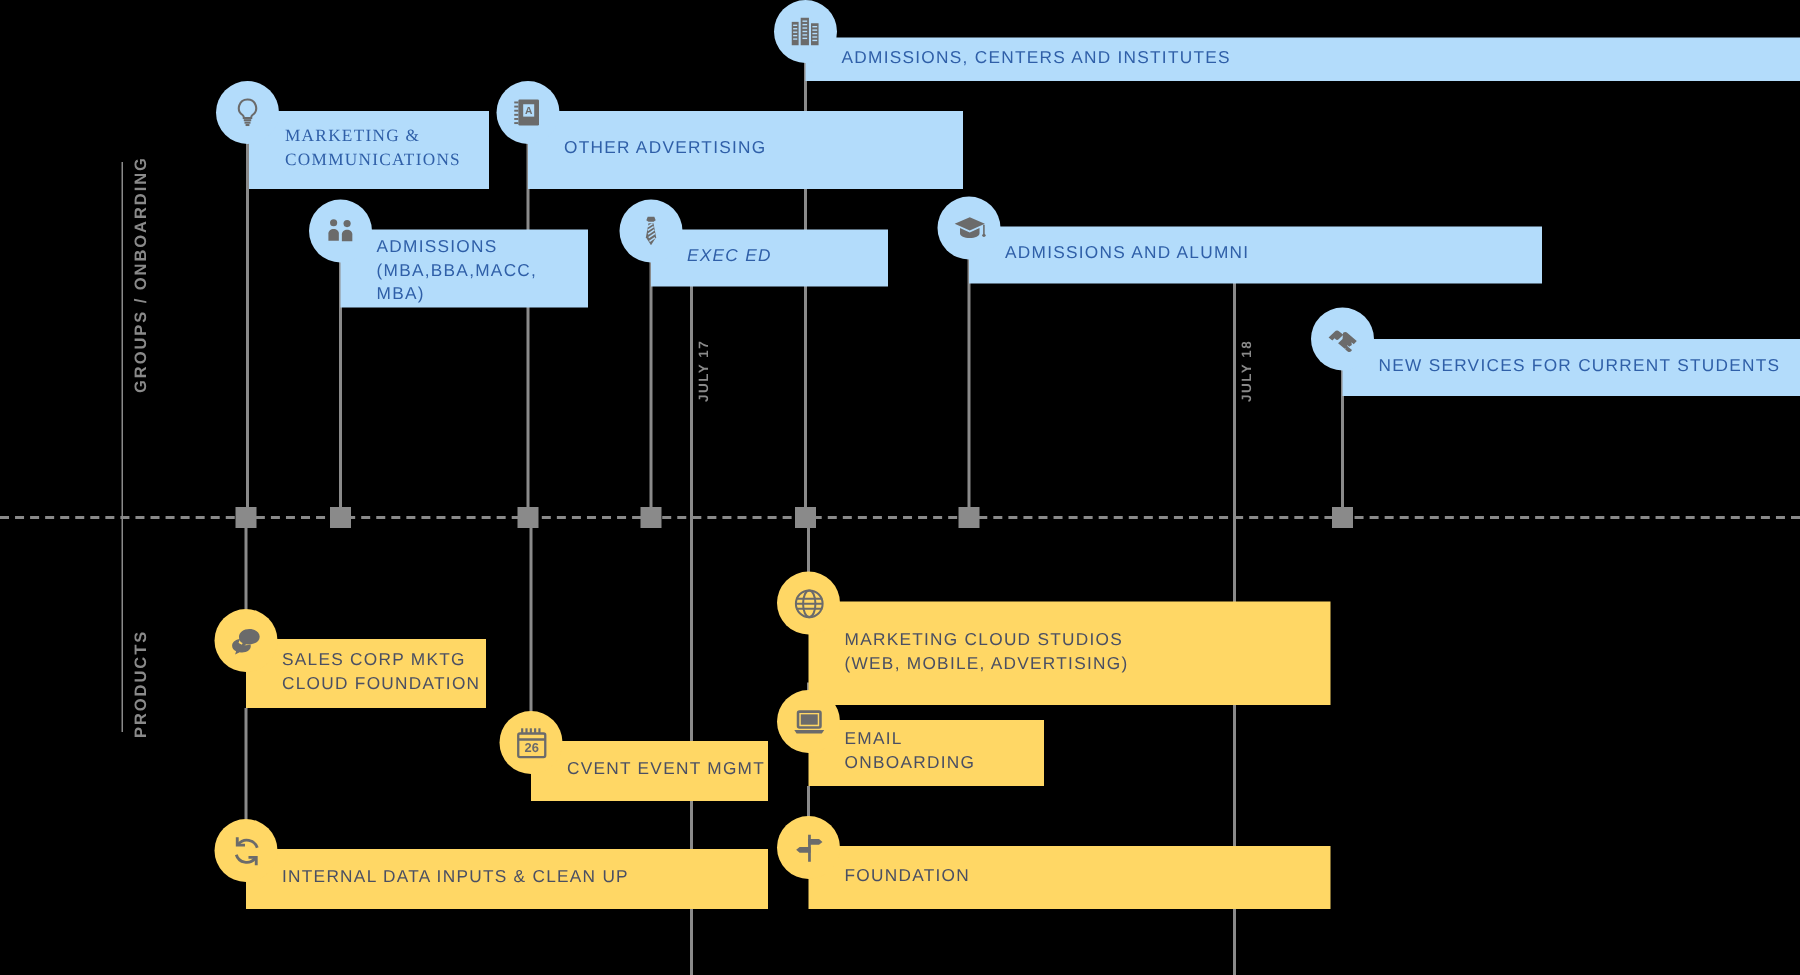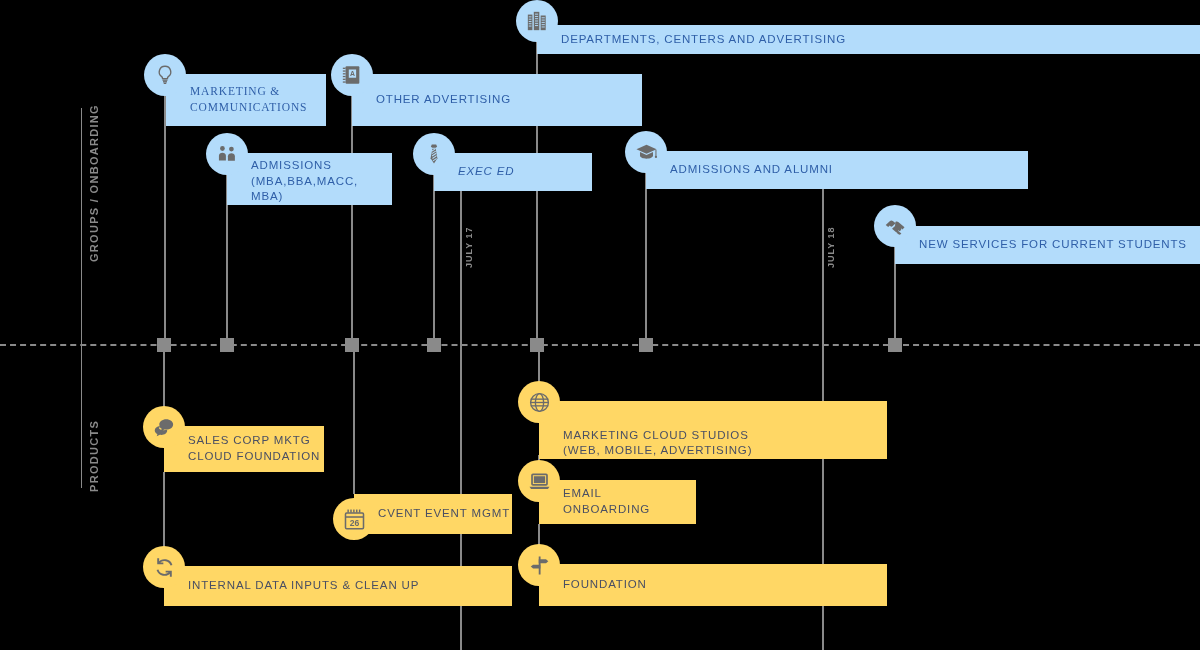--- a/index.html
+++ b/index.html
@@ -145,21 +145,21 @@
       <div class="msq" style="left: 157px;"></div>
       <div class="msq" style="left: 220px;"></div>
       <div class="msq" style="left: 345px;"></div>
       <div class="msq" style="left: 427px;"></div>
       <div class="msq" style="left: 530px;"></div>
       <div class="msq" style="left: 639px;"></div>
       <div class="msq" style="left: 888px;"></div>
     </div>
   <div id="bars">
       <div class="bar blue" style="left: 537px; top: 25px; width: 663px; height: 29px; padding-left: 24px;">
-        <span class="bar-label">DEPARTMENTS, CENTERS AND ADVERTISING</span>
+        <span class="bar-label">ADMISSIONS, CENTERS AND INSTITUTES</span>
       </div>
       <div class="bar blue" style="left: 166px; top: 74px; width: 160px; height: 52px; padding-left: 24px; font-family: Liberation Serif, serif;">
         <span class="bar-label">MARKETING &amp;
 COMMUNICATIONS</span>
       </div>
       <div class="bar blue" style="left: 352px; top: 74px; width: 290px; height: 52px; padding-left: 24px;">
         <span class="bar-label">OTHER ADVERTISING</span>
       </div>
       <div class="bar blue" style="left: 227px; top: 153px; width: 165px; height: 52px; padding-left: 24px; align-items: flex-end;">
         <span class="bar-label">ADMISSIONS
@@ -171,21 +171,21 @@
       <div class="bar blue" style="left: 646px; top: 151px; width: 382px; height: 38px; padding-left: 24px;">
         <span class="bar-label">ADMISSIONS AND ALUMNI</span>
       </div>
       <div class="bar blue" style="left: 895px; top: 226px; width: 305px; height: 38px; padding-left: 24px;">
         <span class="bar-label">NEW SERVICES FOR CURRENT STUDENTS</span>
       </div>
       <div class="bar yellow" style="left: 164px; top: 426px; width: 160px; height: 46px; padding-left: 24px;">
         <span class="bar-label">SALES CORP MKTG
 CLOUD FOUNDATION</span>
       </div>
-      <div class="bar yellow" style="left: 539px; top: 401px; width: 348px; height: 58px; padding-left: 24px; align-items: flex-end;">
+      <div class="bar yellow" style="left: 539px; top: 401px; width: 348px; height: 69px; padding-left: 24px;">
         <span class="bar-label">MARKETING CLOUD STUDIOS
 (WEB, MOBILE, ADVERTISING)</span>
       </div>
       <div class="bar yellow" style="left: 354px; top: 494px; width: 158px; height: 40px; padding-left: 24px;">
         <span class="bar-label">CVENT EVENT MGMT</span>
       </div>
       <div class="bar yellow" style="left: 539px; top: 480px; width: 157px; height: 44px; padding-left: 24px;">
         <span class="bar-label">EMAIL
 ONBOARDING</span>
       </div>
@@ -307,21 +307,21 @@
         <span style="display: flex;">
           <svg width="23" height="23" viewBox="0 0 24 24" fill="none" stroke="#6b6b6b" stroke-width="1.4">
             <circle cx="12" cy="12" r="9.3"></circle>
             <ellipse cx="12" cy="12" rx="4.3" ry="9.3"></ellipse>
             <line x1="2.9" y1="8.5" x2="21.1" y2="8.5"></line>
             <line x1="2.7" y1="12" x2="21.3" y2="12"></line>
             <line x1="2.9" y1="15.5" x2="21.1" y2="15.5"></line>
           </svg>
         </span>
       </div>
-      <div class="node yellow" style="left: 333px; top: 498px;">
+      <div class="node yellow" style="left: 333px; top: 474px;">
         <span style="display: flex;">
           <svg width="23" height="23" viewBox="0 0 24 24">
             <g fill="#6b6b6b">
               <rect x="4.6" y="1.6" width="1.5" height="3.2"></rect>
               <rect x="7.6" y="1.6" width="1.5" height="3.2"></rect>
               <rect x="10.6" y="1.6" width="1.5" height="3.2"></rect>
               <rect x="13.6" y="1.6" width="1.5" height="3.2"></rect>
               <rect x="16.6" y="1.6" width="1.5" height="3.2"></rect>
             </g>
             <rect x="2.6" y="5.2" width="18.8" height="16.4" rx="1.2" fill="none" stroke="#6b6b6b" stroke-width="1.6"></rect>

